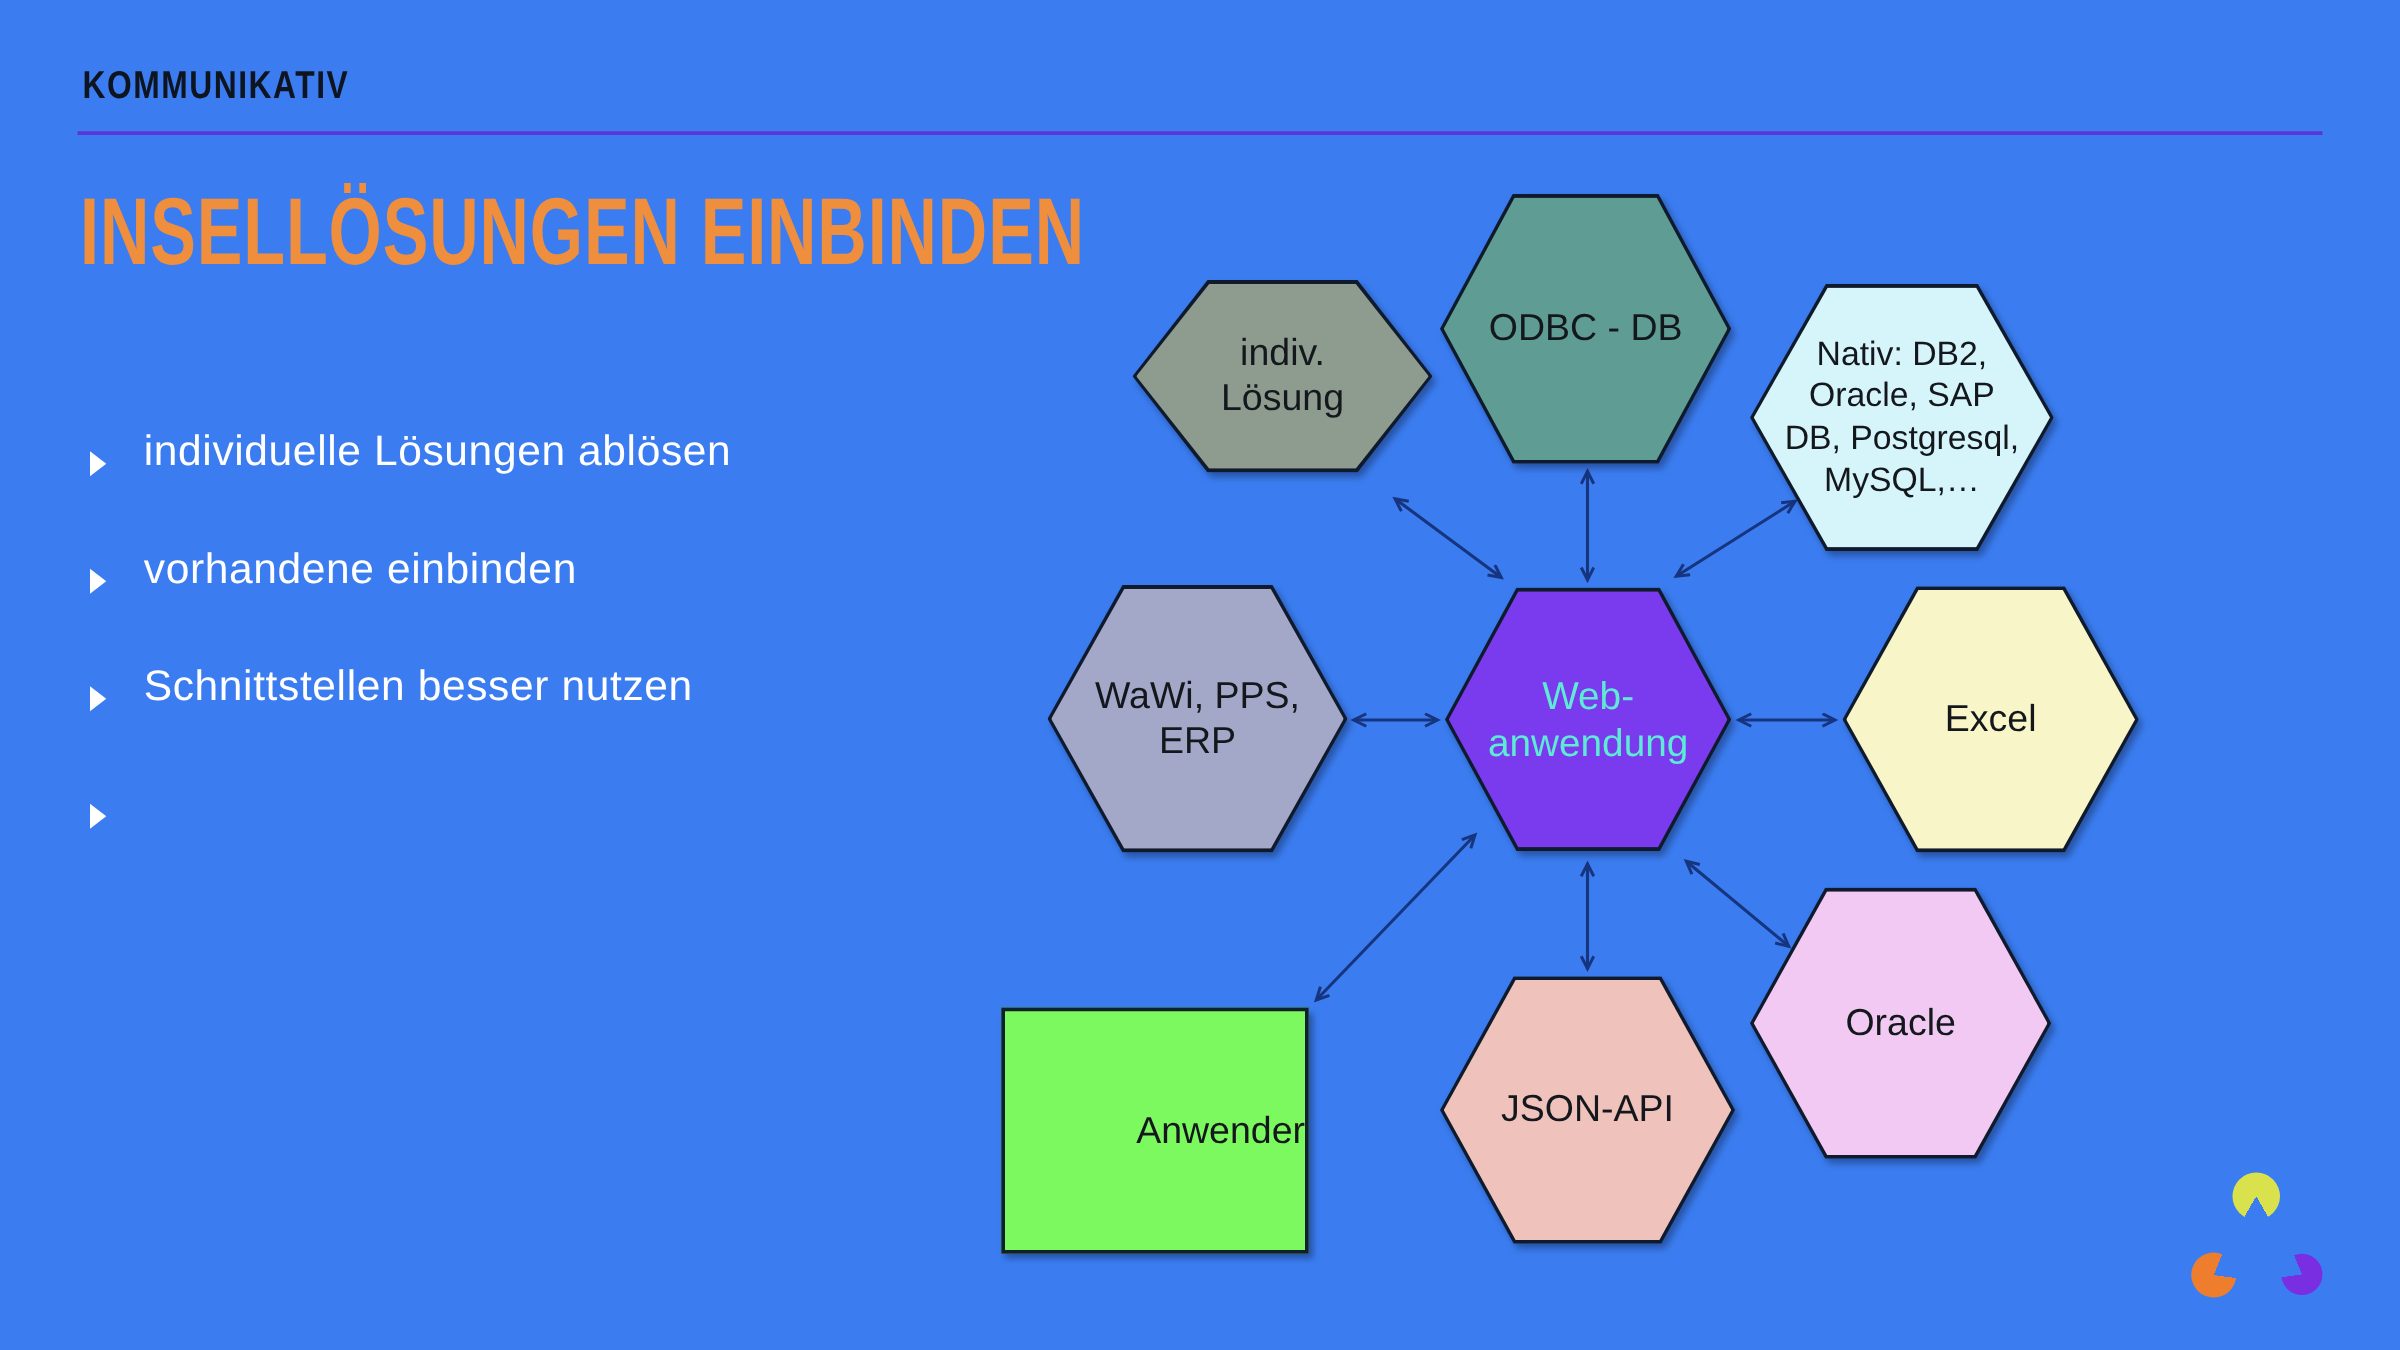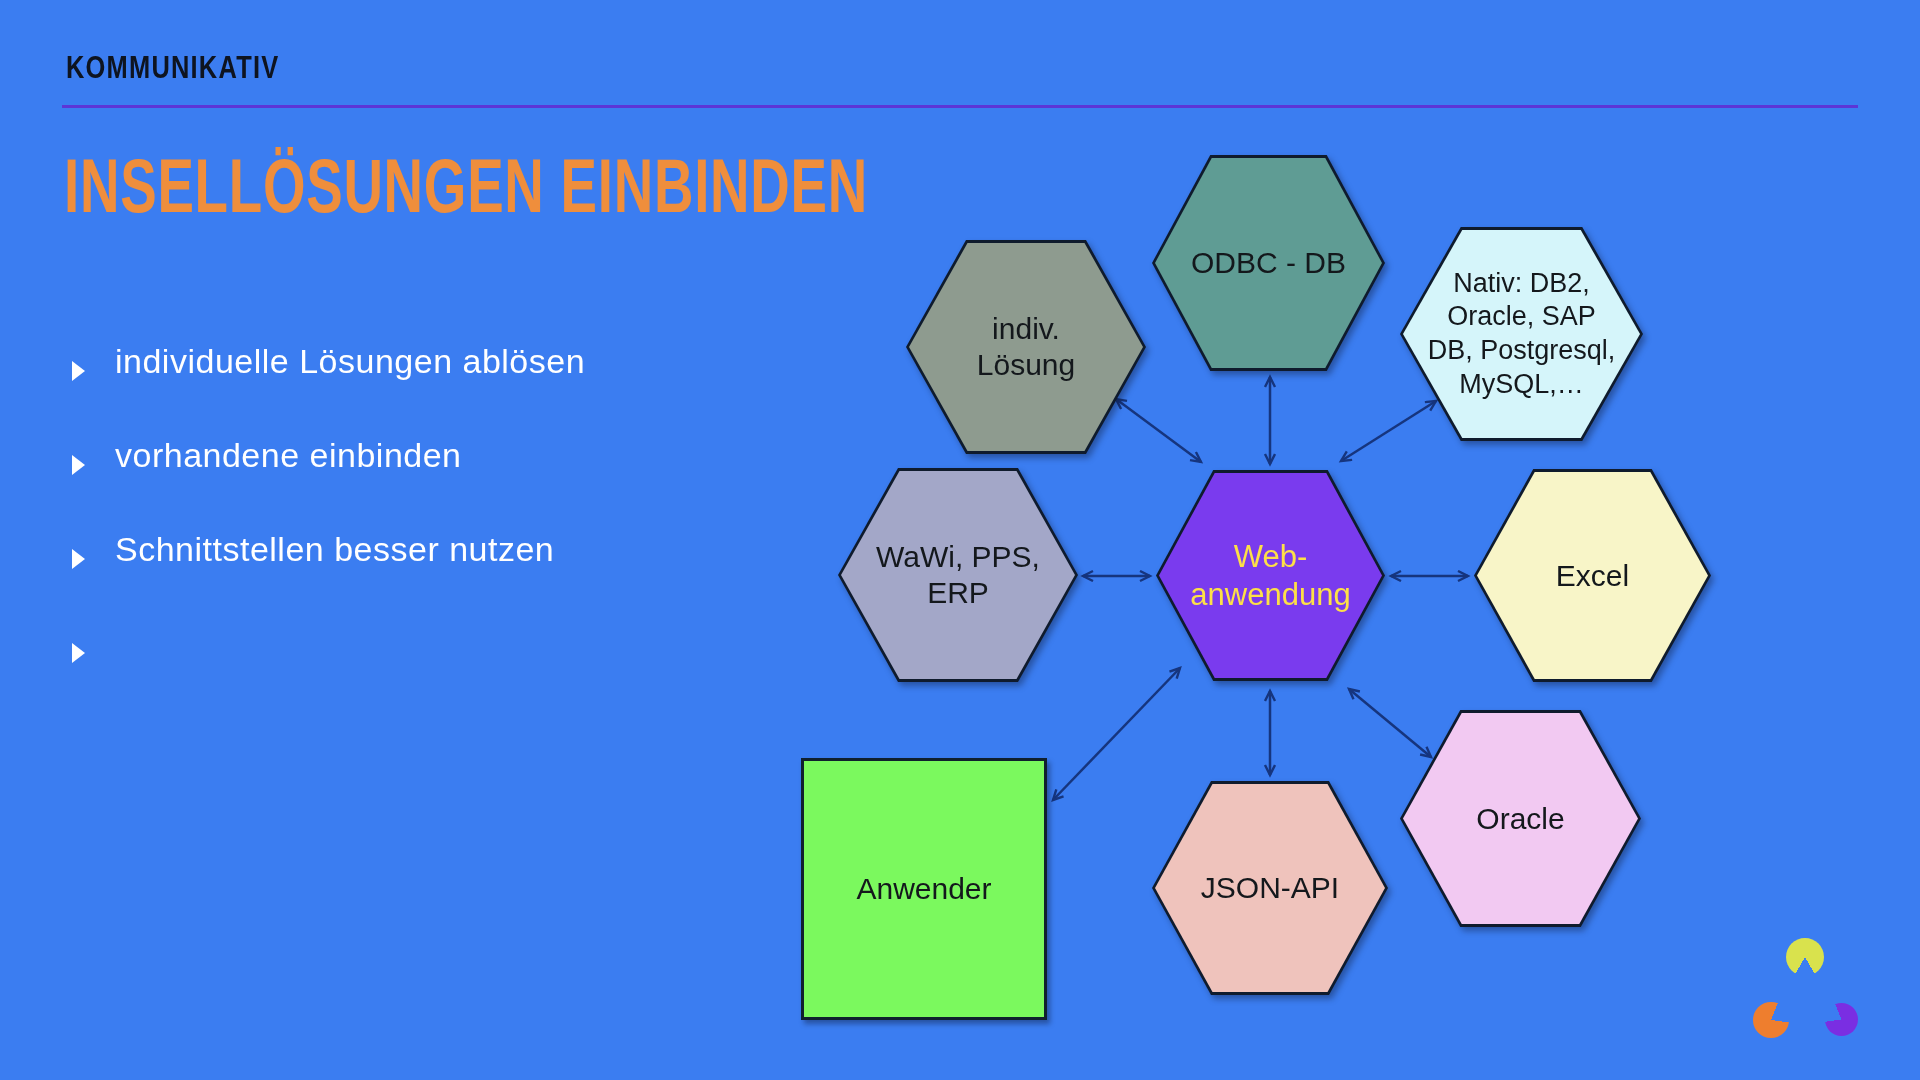--- a/index.html
+++ b/index.html
@@ -36,35 +36,35 @@
     clip-path:polygon(25% 0%,75% 0%,100% 50%,75% 100%,25% 100%,0% 50%);
   }
   .hex-outer{position:absolute;inset:0;background:#0F1B2D;}
   .hex-inner{
     position:absolute;inset:3px;background:var(--fill,#ccc);
     display:flex;align-items:center;justify-content:center;text-align:center;
   }
   .node-label{
     font-size:30px;color:#14181C;white-space:pre-line;line-height:1.2;
   }
-  .n-indiv  {left:906px; top:240px; width:240px;height:214px;}
+  .n-indiv  {left:906px; top:224px; width:240px;height:154px;}
   .n-odbc   {left:1152px;top:155px; width:233px;height:216px;}
   .n-nativ  {left:1400px;top:227px; width:243px;height:214px;}
   .n-wawi   {left:838px; top:468px; width:240px;height:214px;}
   .n-center {left:1156px;top:470px; width:229px;height:211px;}
   .n-excel  {left:1474px;top:469px; width:237px;height:213px;}
   .n-access {left:1400px;top:710px; width:241px;height:217px;}
   .n-json   {left:1152px;top:781px; width:236px;height:214px;}
   .n-nativ .node-label{font-size:27px;line-height:1.25;}
-  .n-center .node-label{color:#fde047;font-size:31px;}
+  .n-center .node-label{color:#5eead4;font-size:31px;}
   .rect-node{
-    position:absolute;left:801px;top:758px;width:246px;height:262px;
+    position:absolute;left:801px;top:806px;width:246px;height:197px;
     background:var(--fill,#7BF95E);border:3px solid #10202E;box-sizing:border-box;
     box-shadow:3px 4px 5px rgba(8,16,40,.38);
-    display:flex;align-items:center;justify-content:center;text-align:center;
+    display:flex;align-items:center;justify-content:flex-end;text-align:center;
   }
   
   .arrows{position:absolute;left:0;top:0;width:1920px;height:1080px;pointer-events:none;}
   
   .pac{position:absolute;border-radius:50%;}
   .pac-top{
     left:1786px;top:938px;width:38px;height:38px;
     background:conic-gradient(from 0deg,var(--c,#D9E24D) 0deg 150deg,transparent 150deg 210deg,var(--c,#D9E24D) 210deg 360deg);
   }
   .pac-left{

